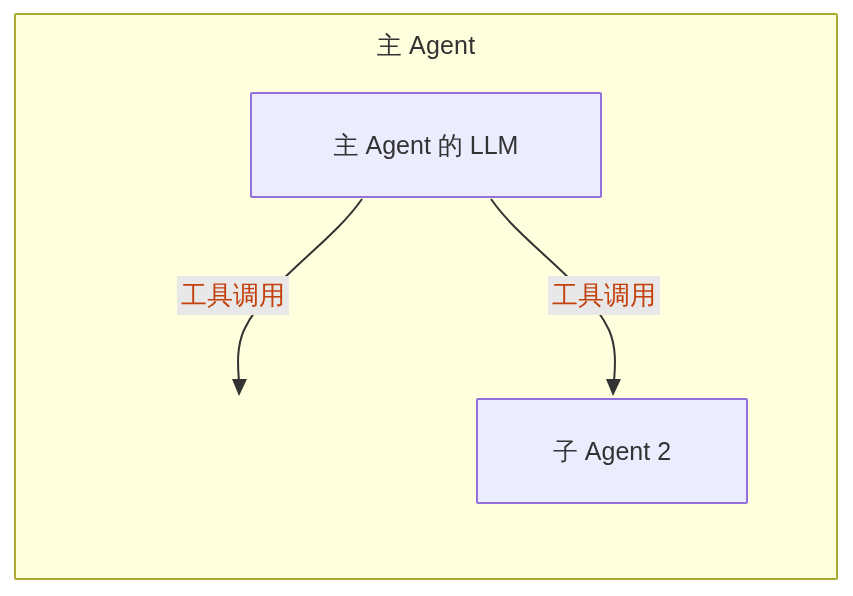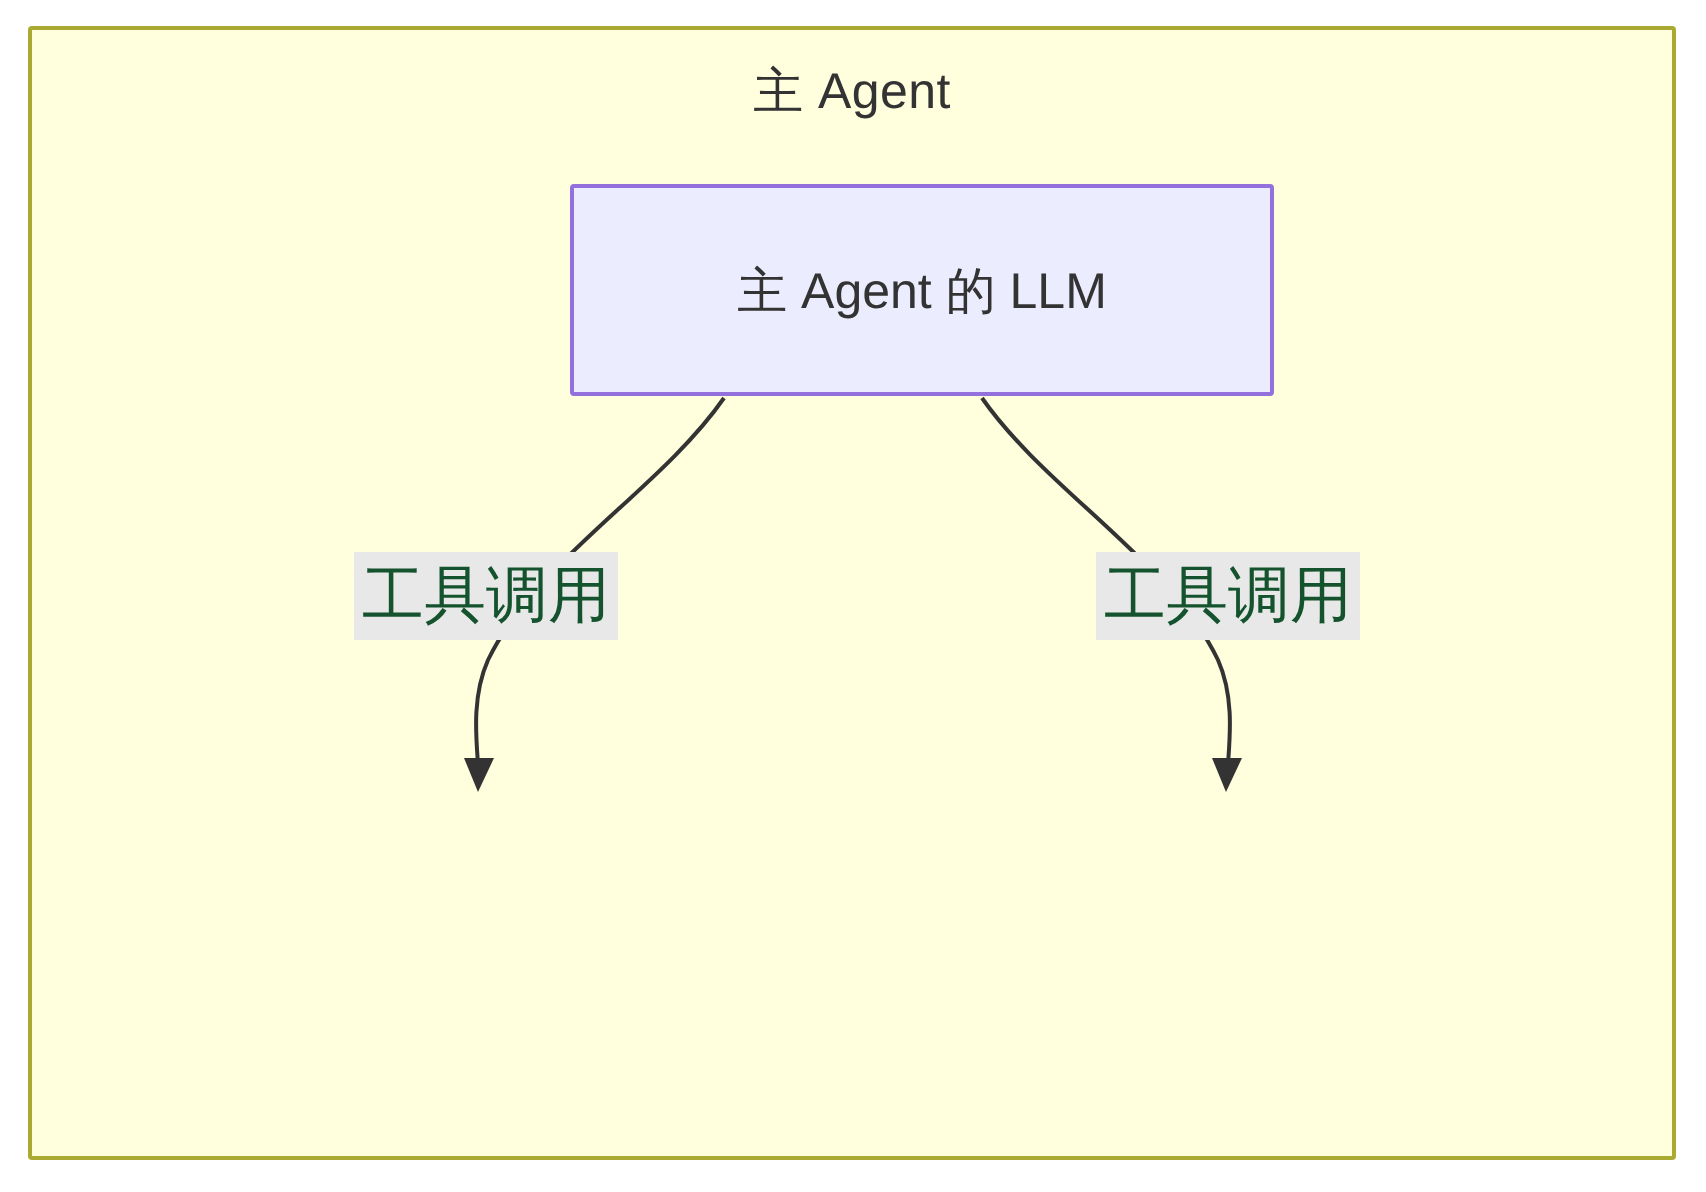--- a/index.html
+++ b/index.html
@@ -50,21 +50,20 @@
     justify-content: center;
     color: #333333;
     font-size: 25px;
     white-space: nowrap;
   }
   #node-llm {
     left: 250px;
     top: 92px;
     width: 352px;
     height: 106px;
-    margin-left: 35px;
   }
   #node-sub1 {
     left: 105px;
     top: 398px;
     width: 273px;
     height: 106px;
   }
   #node-sub2 {
     left: 476px;
     top: 398px;
@@ -86,22 +85,22 @@
     stroke-width: 2;
   }
   .arrow-head {
     fill: #333333;
     stroke: none;
   }
   
   .edge-label {
     position: absolute;
     background: #e8e8e8;
-    color: #14532d;
-    font-size: 31px;
+    color: #c2410c;
+    font-size: 26px;
     line-height: 1;
     padding: 6px 4px 7px 4px;
     white-space: nowrap;
   }
   #edge-label-left {
     left: 177px;
     top: 276px;
   }
   #edge-label-right {
     left: 548px;
@@ -124,18 +123,21 @@
 
     <path class="edge-path" d="M 491,199 C 523,245 585,280 609,330 C 617,348 615,368 614,382"></path>
     <polygon class="arrow-head" points="606,379 621,379 613,396"></polygon>
   </svg>
 
   <div class="node" id="node-llm">
     <span>主 Agent 的 LLM</span>
   </div>
 
 
+  <div class="node" id="node-sub2">
+    <span>子 Agent 2</span>
+  </div>
 
   <div class="edge-label" id="edge-label-left">工具调用</div>
 
   <div class="edge-label" id="edge-label-right">工具调用</div>
 
 </div>
 
 </body></html>

